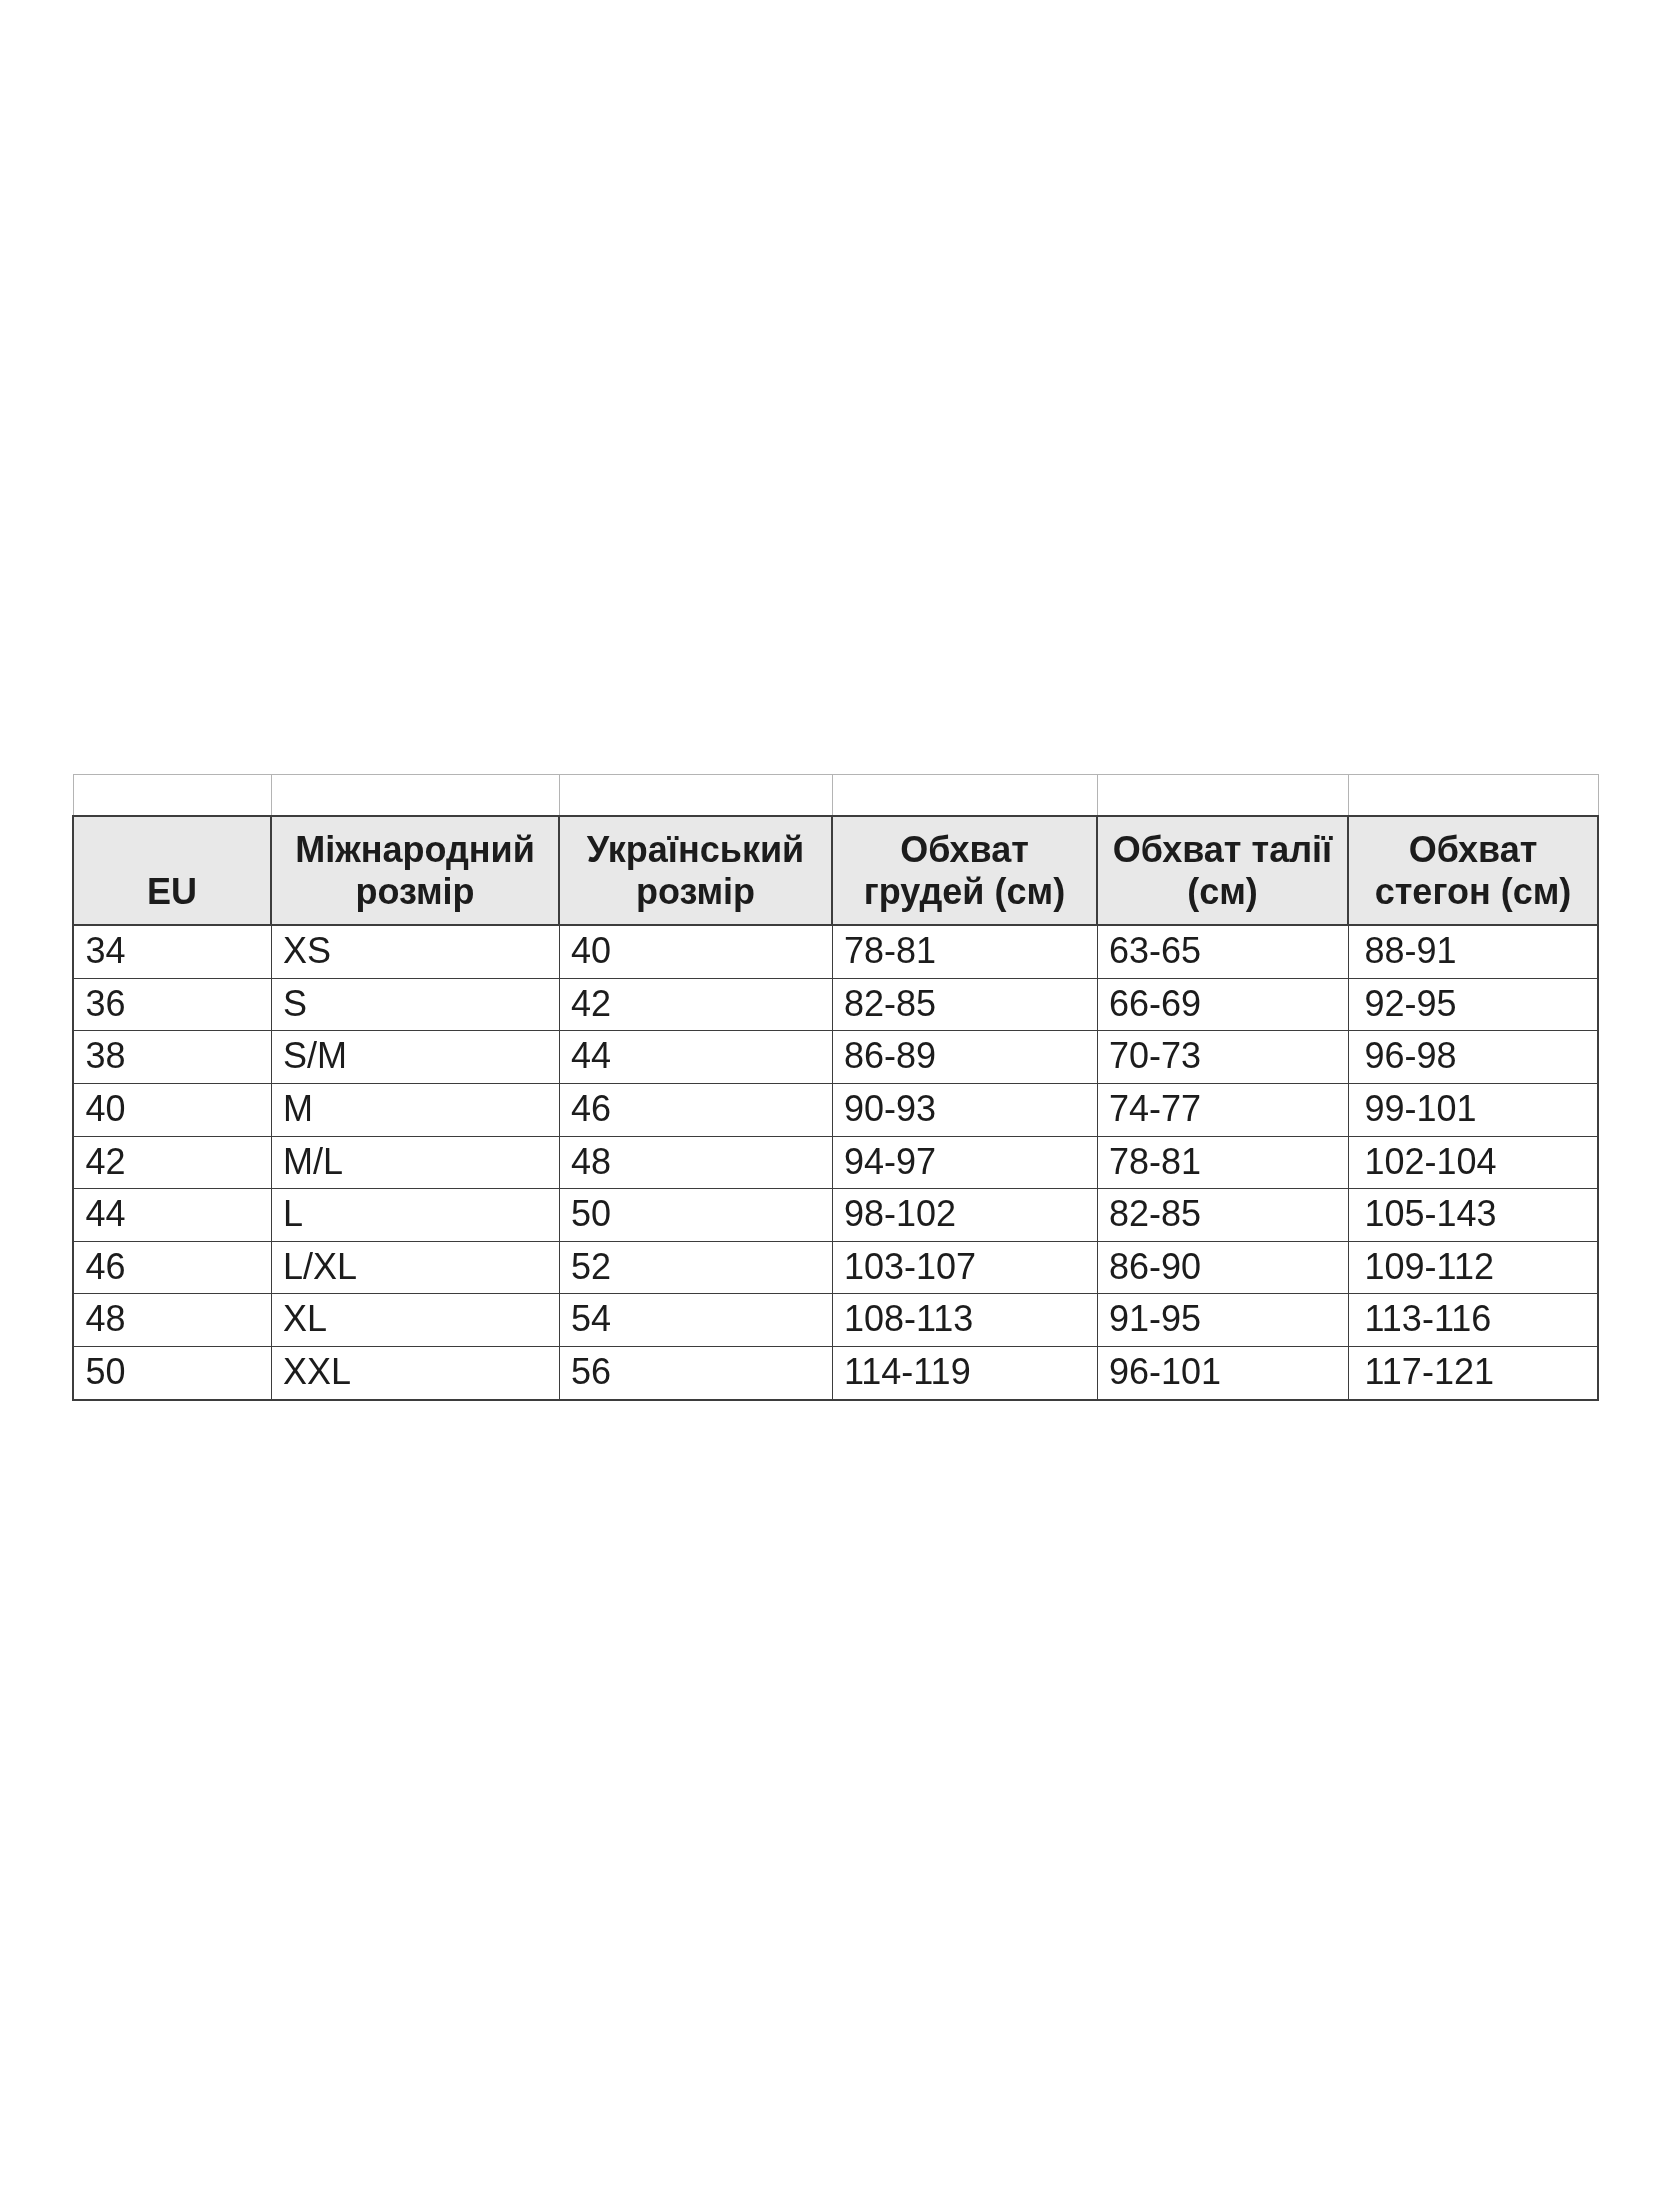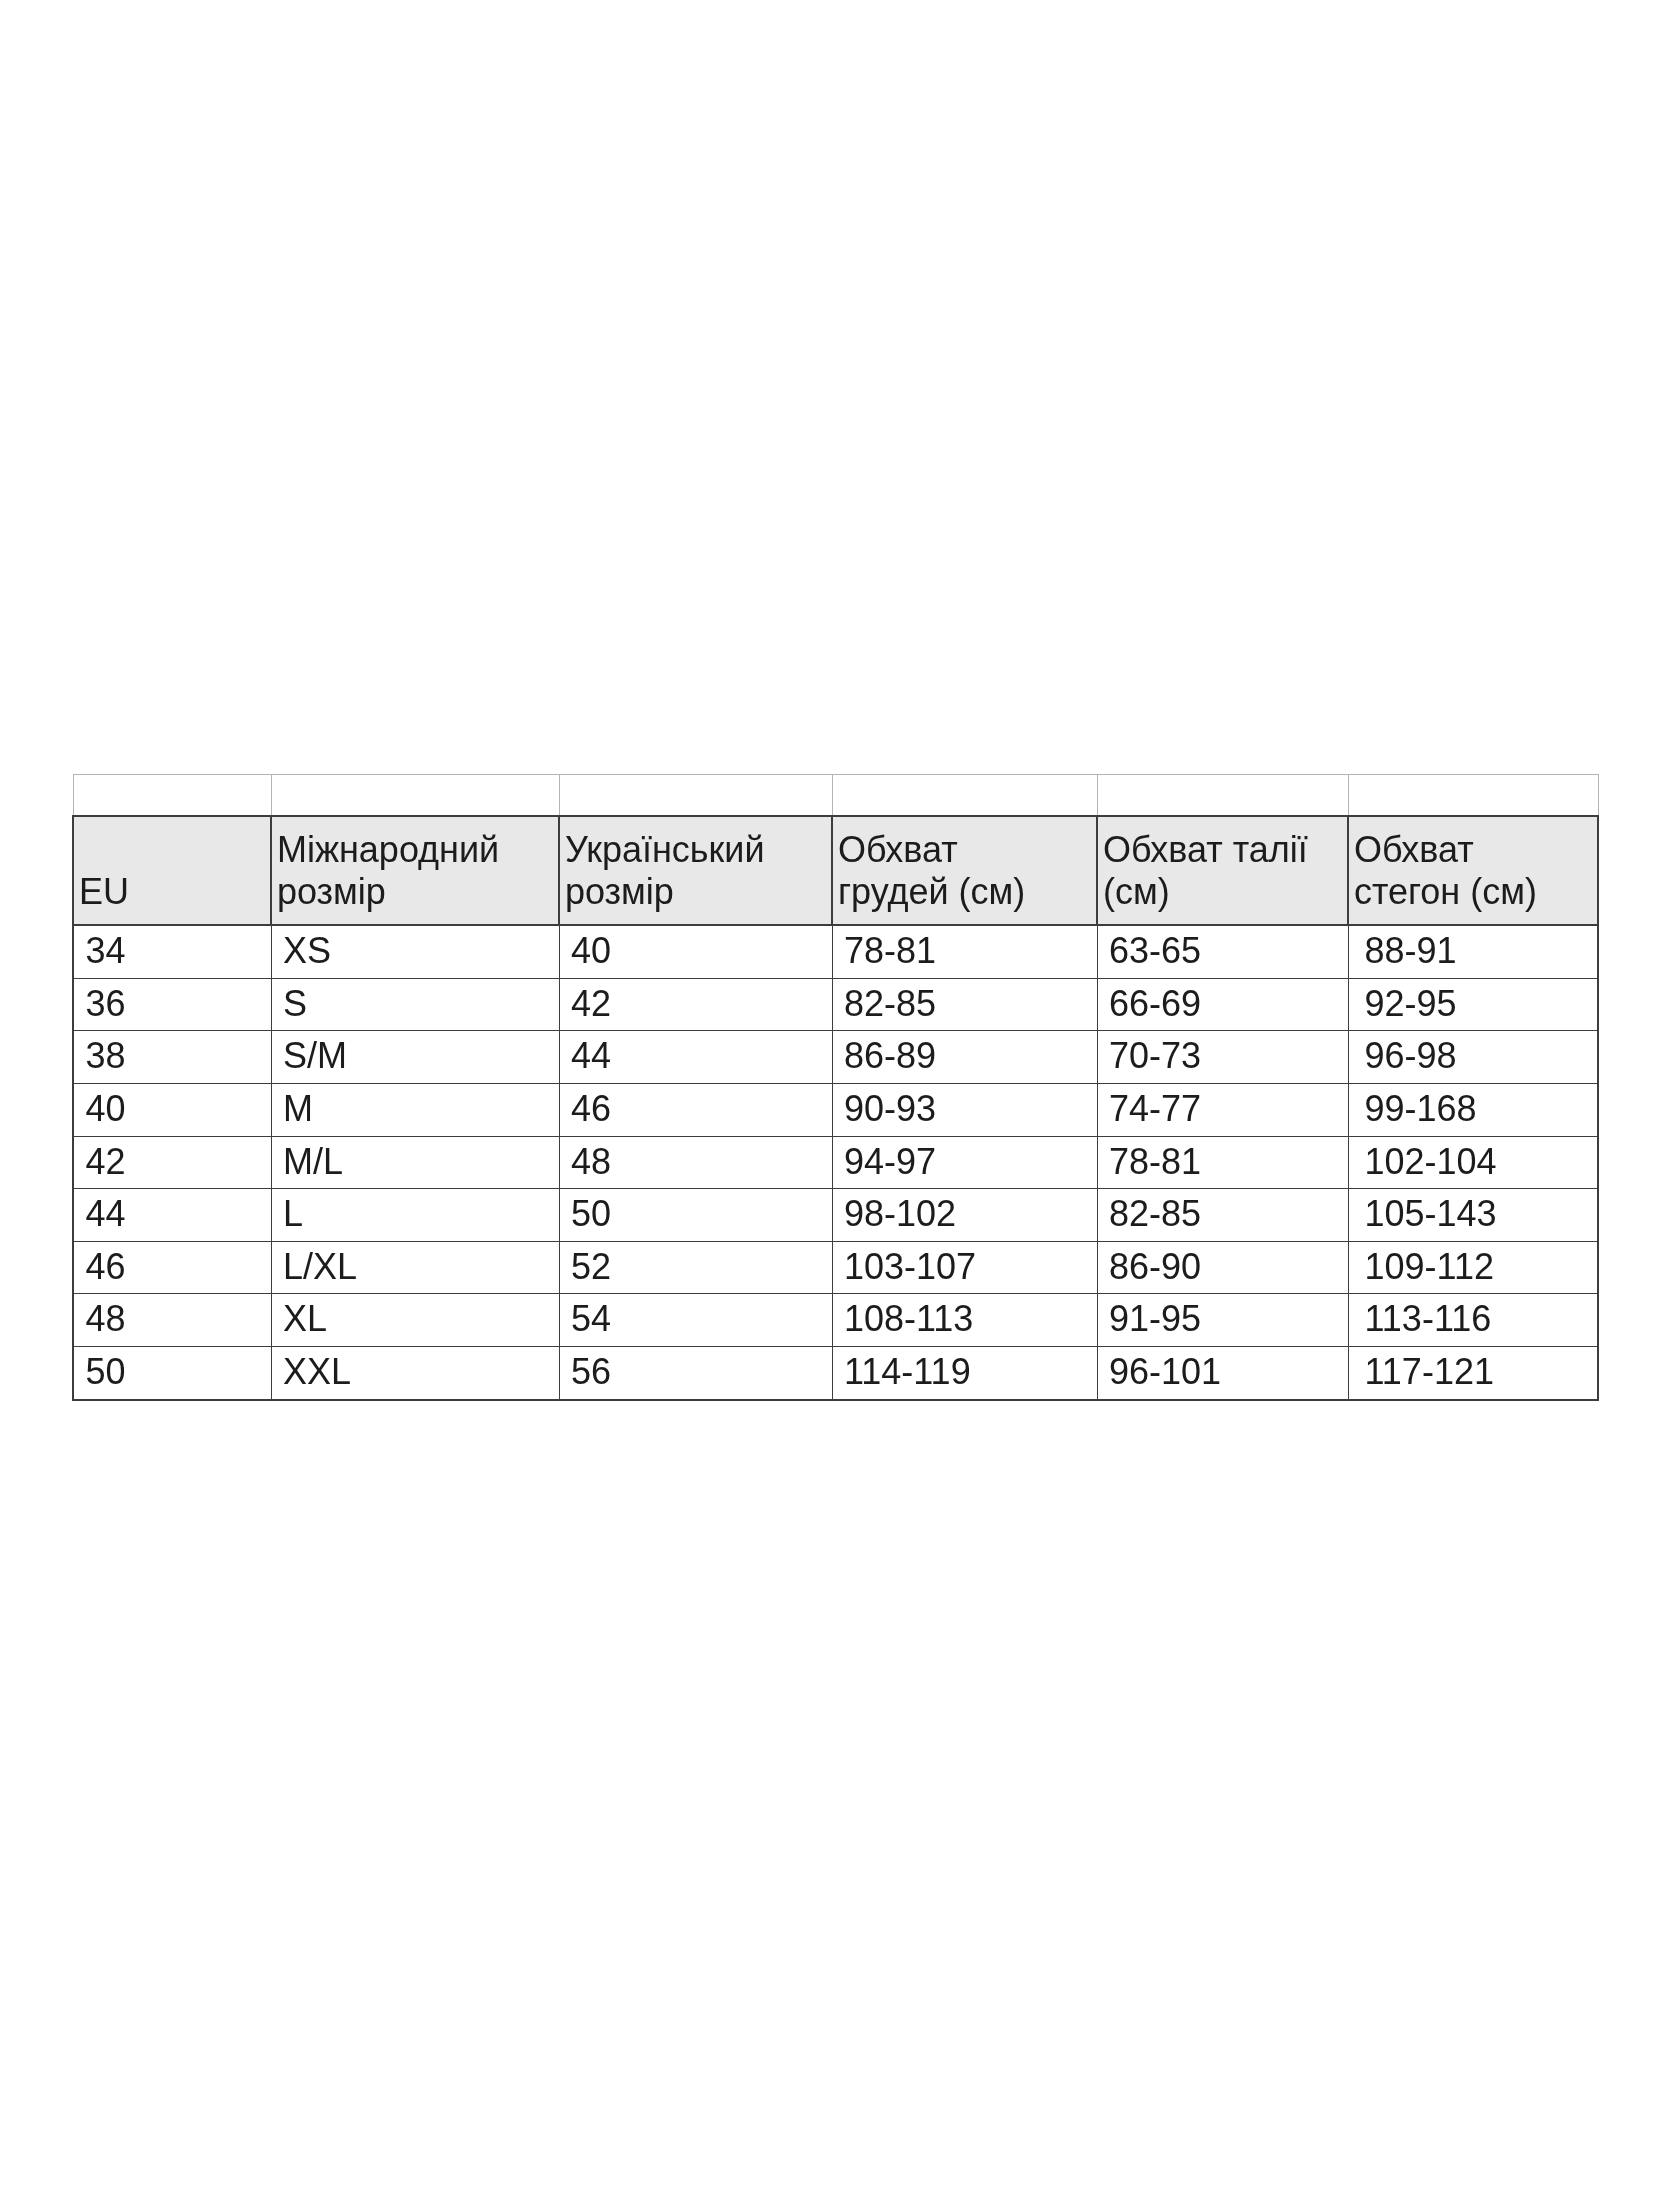--- a/index.html
+++ b/index.html
@@ -38,22 +38,22 @@
     border: 1.6px solid var(--border-light, #b4b4b4);
     height: 38px;
     background: #ffffff;
   }
   
   tr.header-row th {
     border: 2.5px solid var(--border-dark, #3d3d3d);
     background: var(--header-bg, #e8e8e8);
     height: 91px;
     vertical-align: bottom;
-    text-align: left;
-    font-weight: normal;
+    text-align: center;
+    font-weight: bold;
     font-size: 36px;
     line-height: 1.16;
     padding: 4.9px 4.9px 11.4px 4.9px;
     white-space: pre-line;
   }
   
   tbody.body-rows td {
     border: 1.6px solid var(--border-dark, #3d3d3d);
     height: 50px;
     vertical-align: middle;
@@ -128,21 +128,21 @@
           <td>86-89</td>
           <td>70-73</td>
           <td>96-98</td>
         </tr>
         <tr>
           <td>40</td>
           <td>M</td>
           <td>46</td>
           <td>90-93</td>
           <td>74-77</td>
-          <td>99-168</td>
+          <td>99-101</td>
         </tr>
         <tr>
           <td>42</td>
           <td>M/L</td>
           <td>48</td>
           <td>94-97</td>
           <td>78-81</td>
           <td>102-104</td>
         </tr>
         <tr>

